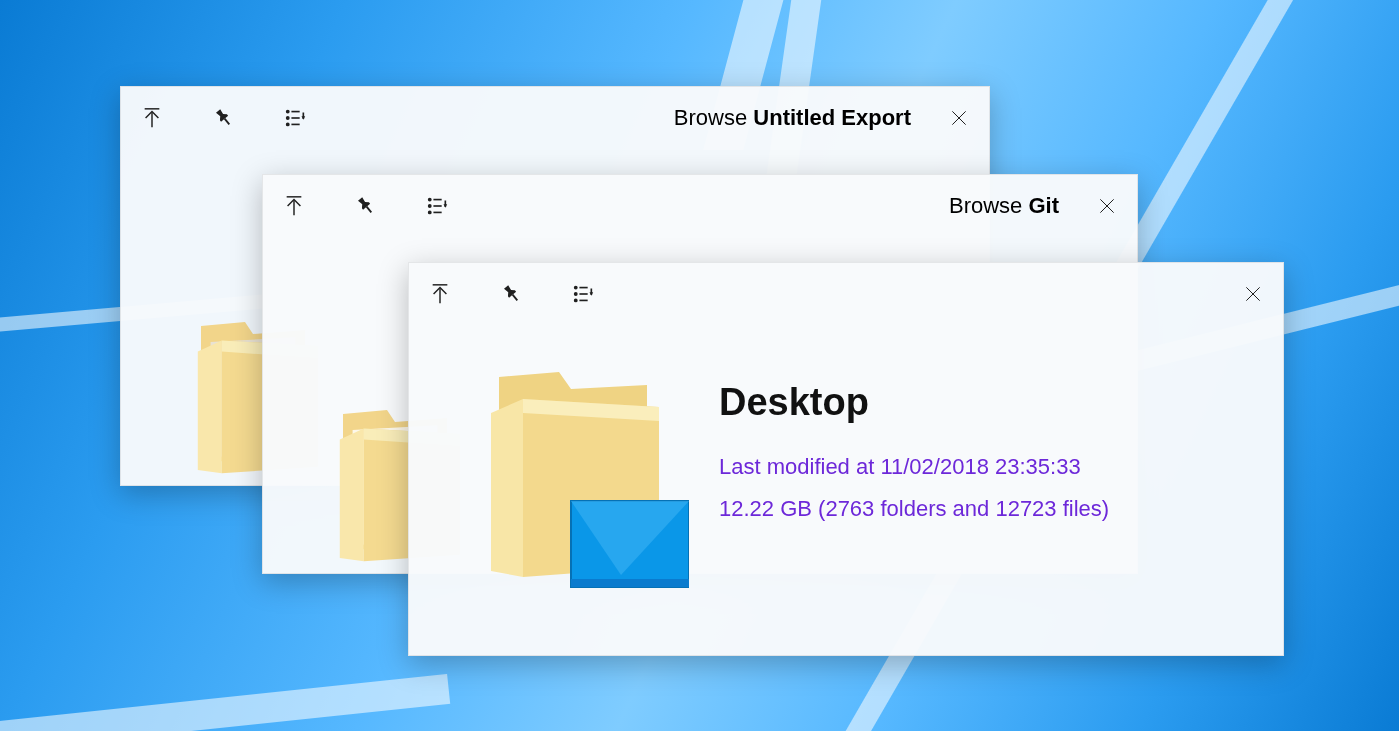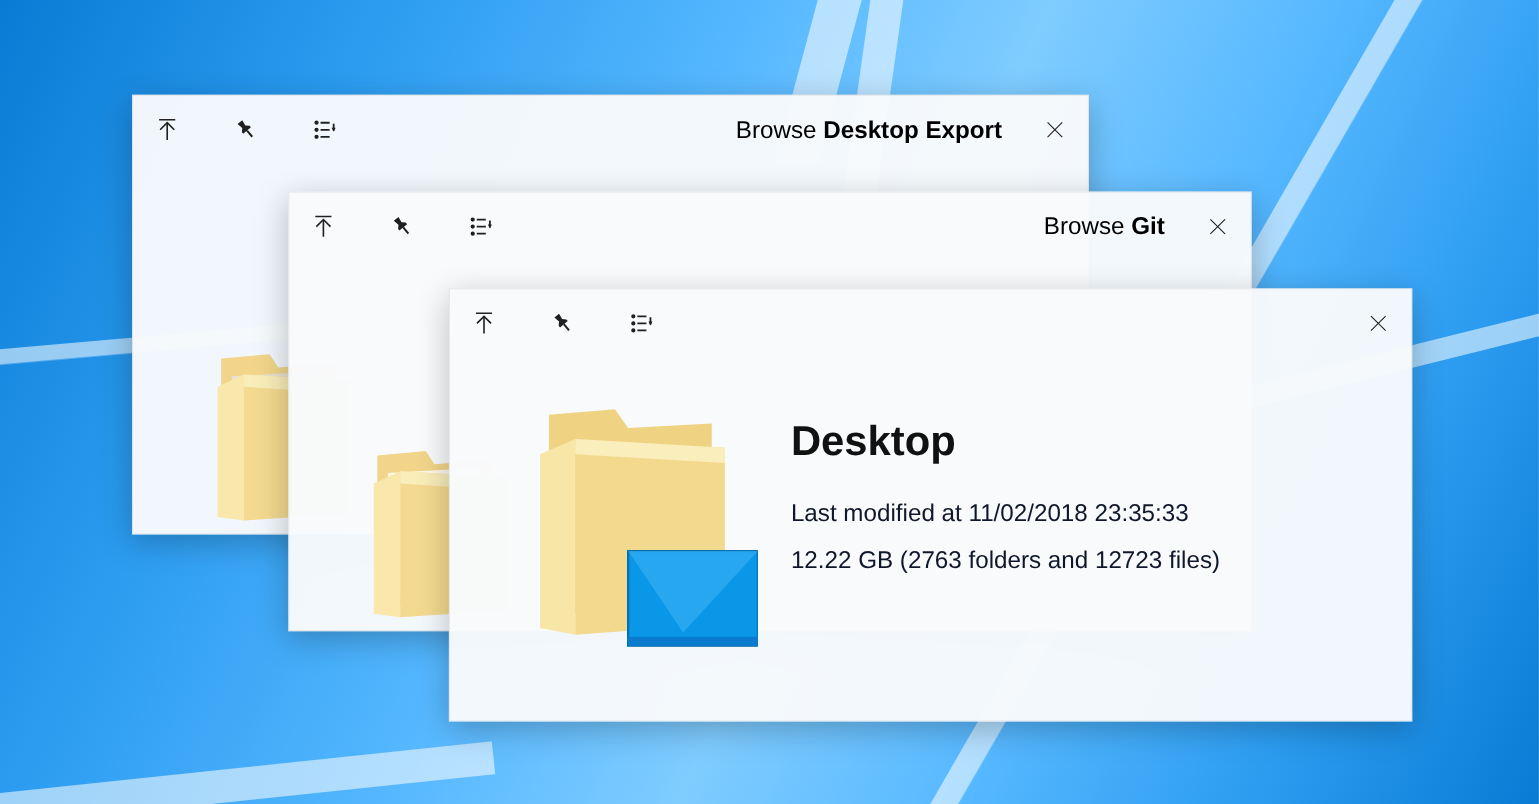--- a/index.html
+++ b/index.html
@@ -47,21 +47,21 @@
 
   .content {
     display: flex;
     align-items: center;
     padding: 30px 40px 40px 60px;
     gap: 50px;
   }
   .folder-icon { width: 200px; height: 200px; position: relative; }
   .info { color: #333; }
   .info h1 { font-size: 38px; font-weight: 600; color: #111; margin-bottom: 22px; }
-  .info p { font-size: 22px; color: #0f172a; line-height: 1.9; }
+  .info p { font-size: 22px; color: #6d28d9; line-height: 1.9; }
 
   
   .peek { position: absolute; bottom: 0; left: 56px; width: 160px; height: 190px; }
 
   svg { display: block; }
 </style>
 </head>
 <body>
 
 <div class="beam v1"></div>
@@ -96,21 +96,21 @@
             <line x1="8" y1="12" x2="17" y2="12"></line>
             <circle cx="4" cy="19" r="1.2" fill="currentColor"></circle>
             <line x1="8" y1="19" x2="17" y2="19"></line>
             <polyline points="19 10 23 10 21 14" fill="currentColor" stroke="none"></polyline>
             <line x1="21" y1="6" x2="21" y2="13"></line>
           </svg>
       </div>
     </div>
     <div class="tb-spacer"></div>
     <div class="tb-title">
-      <span>Browse </span><span class="bold">Desktop Export</span>
+      <span>Browse </span><span class="bold">Untitled Export</span>
     </div>
     <div class="tb-btn close">
       <svg width="20" height="20" viewBox="0 0 24 24" fill="none" stroke="currentColor" stroke-width="1.2">
           <line x1="4" y1="4" x2="20" y2="20"></line>
           <line x1="20" y1="4" x2="4" y2="20"></line>
         </svg>
     </div>
   </div>
   <div class="peek">
     <svg width="160" height="190" viewBox="0 0 200 220">

